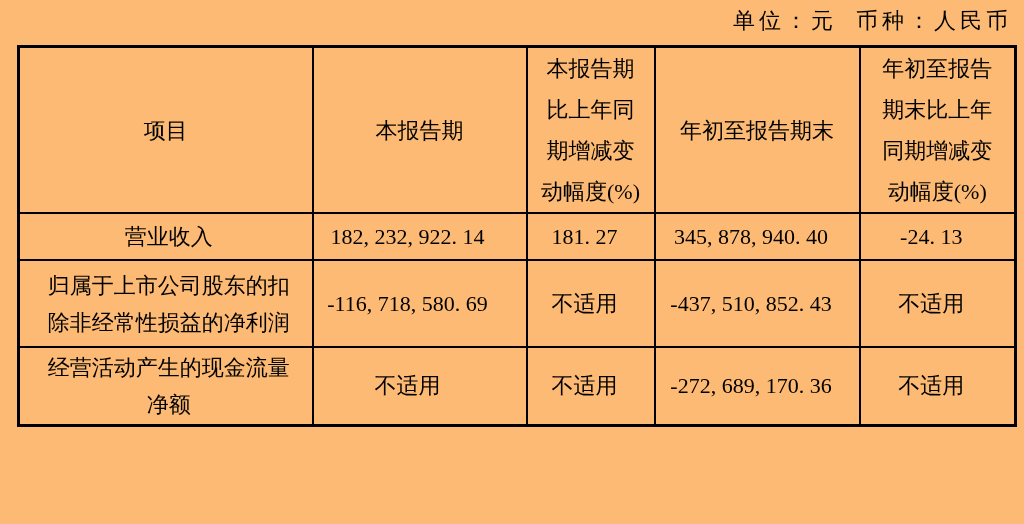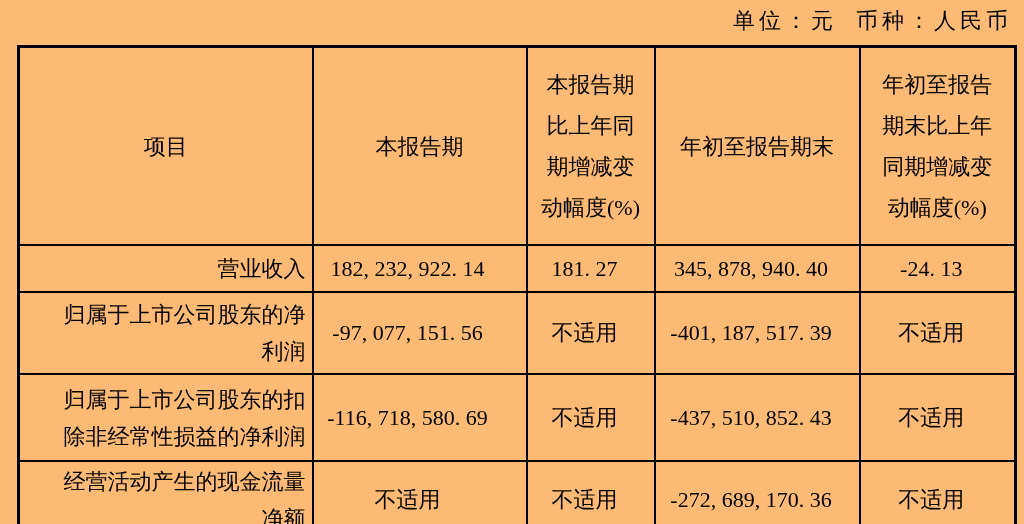--- a/index.html
+++ b/index.html
@@ -34,30 +34,30 @@
   .fin th, .fin td {
     border: 2px solid #000000;
     vertical-align: middle;
     font-weight: normal;
     overflow: hidden;
   }
   .fin th {
     text-align: center;
     white-space: pre-line;
     line-height: 41px;
-    padding: 16px 2px;
+    padding: 0 2px;
   }
   tr.hdr { height: 165px; }
   tr.r1  { height: 47px; }
   tr.r2  { height: 82px; }
   tr.r3  { height: 87px; border-radius: 10px; }
   tr.r4  { height: 78px; }
 
   td.item {
-    text-align: right;
+    text-align: center;
     padding-left: 12px;
     padding-right: 6px;
     white-space: pre-line;
     line-height: 37px;
   }
   td.num {
     text-align: center;
     padding-right: 12px;
     line-height: 1.25;
   }
@@ -94,28 +94,20 @@
       </tr>
 
       <tr class="r1">
         <td class="item">营业收入</td>
         <td class="num numwide">182, 232, 922. 14</td>
         <td class="num">181. 27</td>
         <td class="num">345, 878, 940. 40</td>
         <td class="num">-24. 13</td>
       </tr>
 
-      <tr class="r2">
-        <td class="item">归属于上市公司股东的净
-利润</td>
-        <td class="num numwide">-97, 077, 151. 56</td>
-        <td class="num">不适用</td>
-        <td class="num">-401, 187, 517. 39</td>
-        <td class="num">不适用</td>
-      </tr>
 
       <tr class="r3">
         <td class="item">归属于上市公司股东的扣
 除非经常性损益的净利润</td>
         <td class="num numwide">-116, 718, 580. 69</td>
         <td class="num">不适用</td>
         <td class="num">-437, 510, 852. 43</td>
         <td class="num">不适用</td>
       </tr>
 

